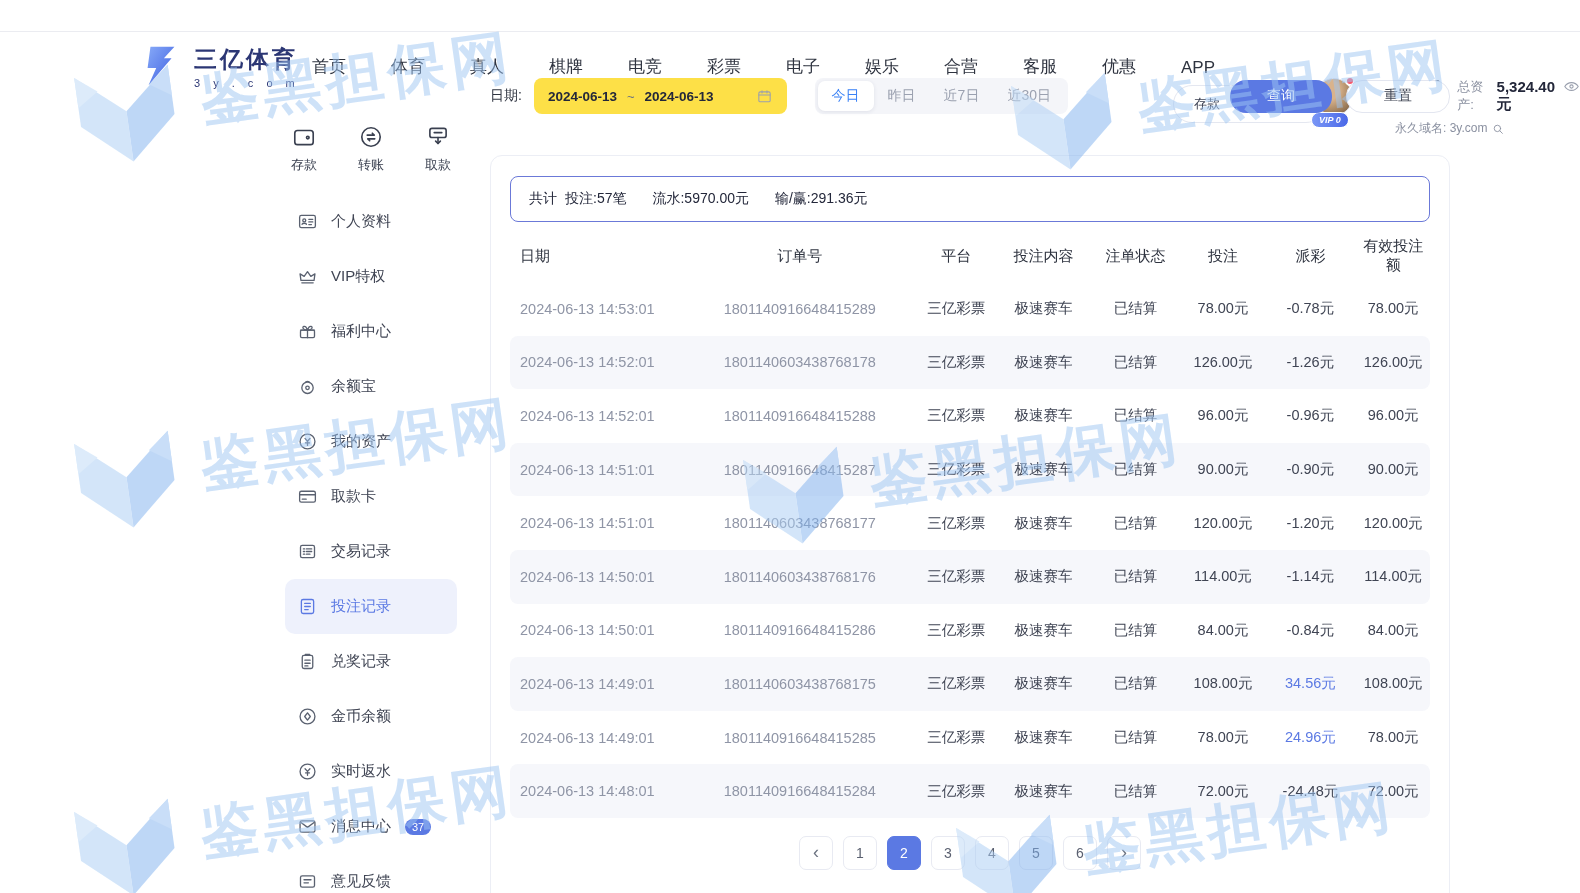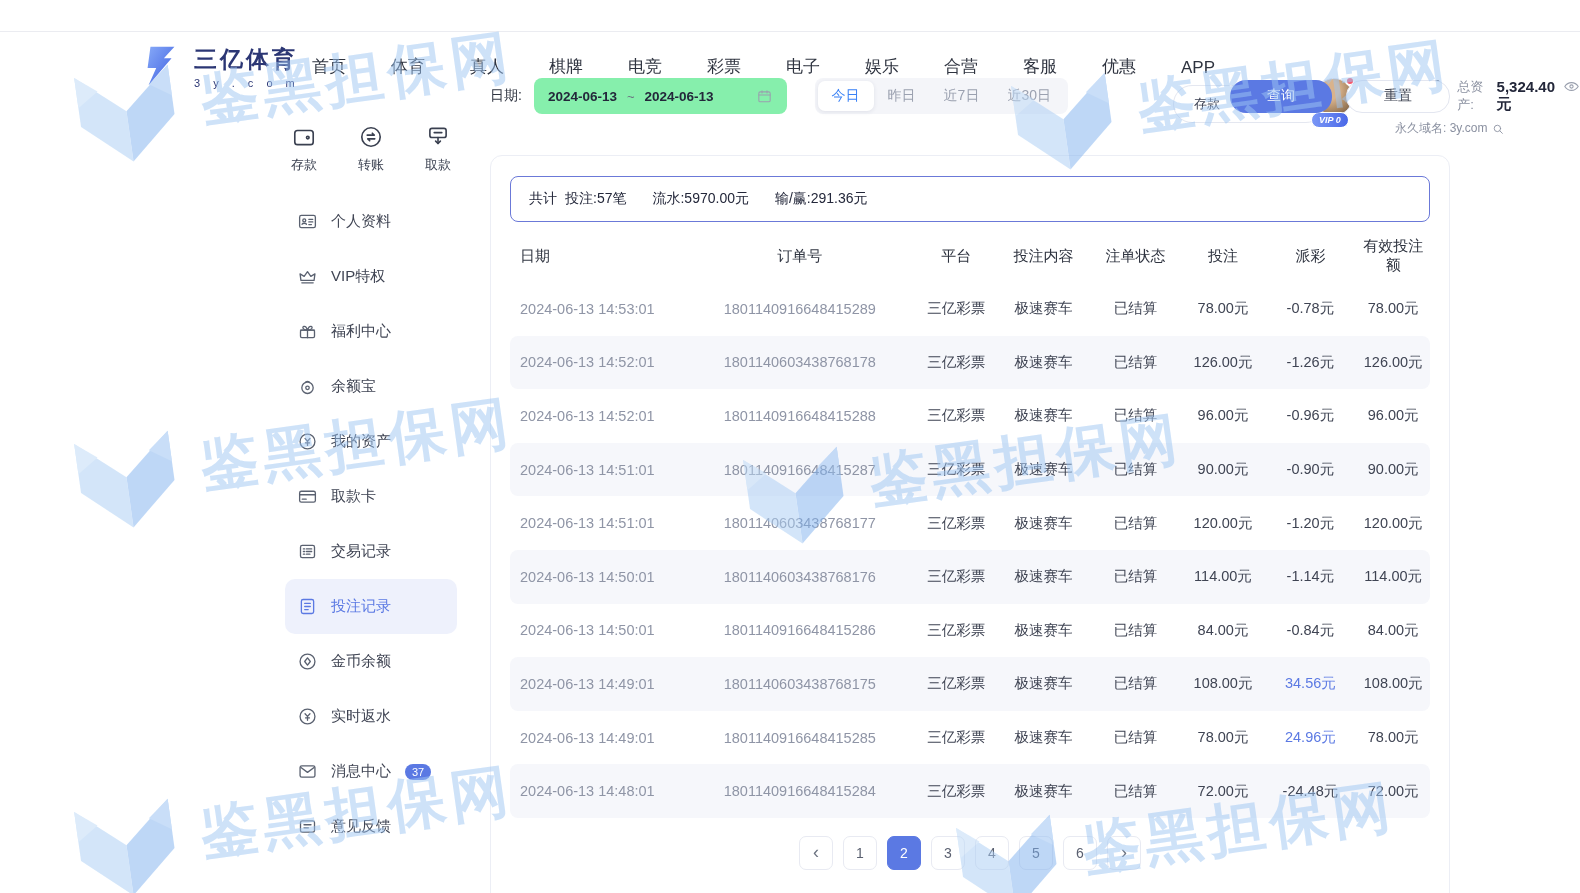--- a/index.html
+++ b/index.html
@@ -41,21 +41,21 @@
   .menu-item { display:flex; align-items:center; height:55px; padding:0 12px; border-radius:10px; cursor:pointer; }
   .menu-item svg { width:21px; height:21px; flex:0 0 auto; }
   .menu-item .mi-label { font-size:15px; color:#3f4453; margin-left:13px; white-space:nowrap; }
   .menu-item.active { background:#eef1fc; }
   .menu-item.active .mi-label { color:#5b79e3; }
   .mi-badge { margin-left:14px; background:#5b79e3; color:#fff; font-size:11px; border-radius:9px; padding:2px 7px; }
 
   
   .filter-row { position:absolute; left:490px; top:76px; width:960px; height:40px; display:flex; align-items:center; }
   .f-label { font-size:14px; color:#2f3440; margin-right:12px; white-space:nowrap; }
-  .date-input { display:flex; align-items:center; background:#86efac; border-radius:8px; height:36px; padding:0 14px; cursor:pointer; }
+  .date-input { display:flex; align-items:center; background:#fde047; border-radius:8px; height:36px; padding:0 14px; cursor:pointer; }
   .date-input .dt { font-size:13.5px; color:#23273a; font-weight:600; }
   .date-input .sep { margin:0 10px; color:#6b7280; font-size:13px; }
   .date-input svg { width:17px; height:17px; margin-left:42px; color:#9aa0ae; }
   .segmented { display:flex; align-items:center; background:#f4f5f9; border-radius:8px; height:36px; margin-left:28px; padding:3px; }
   .seg-btn { font-size:14px; color:#9ba1b0; padding:6px 14px; border-radius:7px; cursor:pointer; white-space:nowrap; }
   .seg-btn.active { background:#fff; color:#3b82f6; box-shadow:0 1px 4px rgba(40,50,90,.10); }
   .f-spacer { flex:1; }
   .btn { height:33px; border-radius:16px; font-size:14px; padding:0 37px; display:flex; align-items:center; cursor:pointer; }
   .btn-primary { background:#5b79e3; color:#fff; margin-right:14px; }
   .btn-ghost { background:#fff; color:#3f4453; border:1px solid #e3e6f0; }
@@ -269,20 +269,30 @@
             <svg viewBox="0 0 24 24" fill="none" stroke="currentColor" stroke-width="1.5" stroke-linecap="round" stroke-linejoin="round" style="width: 21px; height: 21px; display: block;">
               <rect x="5" y="4" width="14" height="16" rx="2"></rect>
               <path d="M8.8 8.5h6.4M8.8 12h6.4M8.8 15.5h4"></path>
             </svg>
           </span>
           <span class="mi-label">投注记录</span>
         </div>
         <div class="menu-item">
           <span class="ic">
             <svg viewBox="0 0 24 24" fill="none" stroke="currentColor" stroke-width="1.5" stroke-linecap="round" stroke-linejoin="round" style="width: 21px; height: 21px; display: block;">
+              <rect x="6" y="5" width="12" height="15" rx="2"></rect>
+              <path d="M9.5 5V3.8h5V5"></path>
+              <path d="M9 10.5h6M9 14h6M9 17h3.5"></path>
+            </svg>
+          </span>
+          <span class="mi-label">兑奖记录</span>
+        </div>
+        <div class="menu-item">
+          <span class="ic">
+            <svg viewBox="0 0 24 24" fill="none" stroke="currentColor" stroke-width="1.5" stroke-linecap="round" stroke-linejoin="round" style="width: 21px; height: 21px; display: block;">
               <circle cx="12" cy="12" r="8.5"></circle>
               <path d="M12 7.8l3.2 4.2-3.2 4.2-3.2-4.2z"></path>
             </svg>
           </span>
           <span class="mi-label">金币余额</span>
         </div>
         <div class="menu-item">
           <span class="ic">
             <svg viewBox="0 0 24 24" fill="none" stroke="currentColor" stroke-width="1.5" stroke-linecap="round" stroke-linejoin="round" style="width: 21px; height: 21px; display: block;">
               <circle cx="12" cy="12" r="8.5"></circle>

